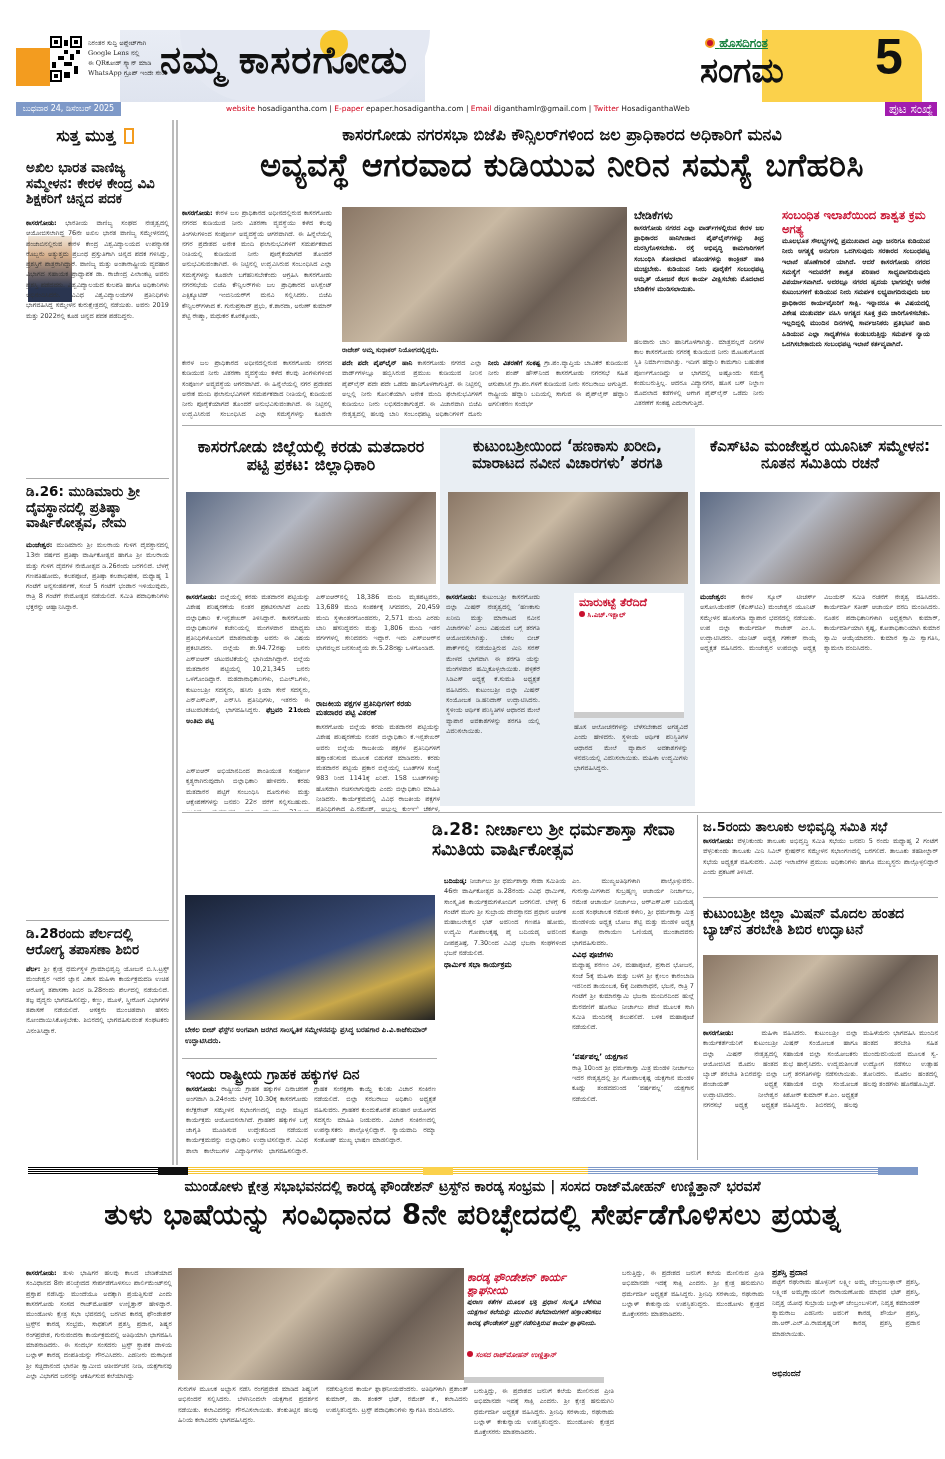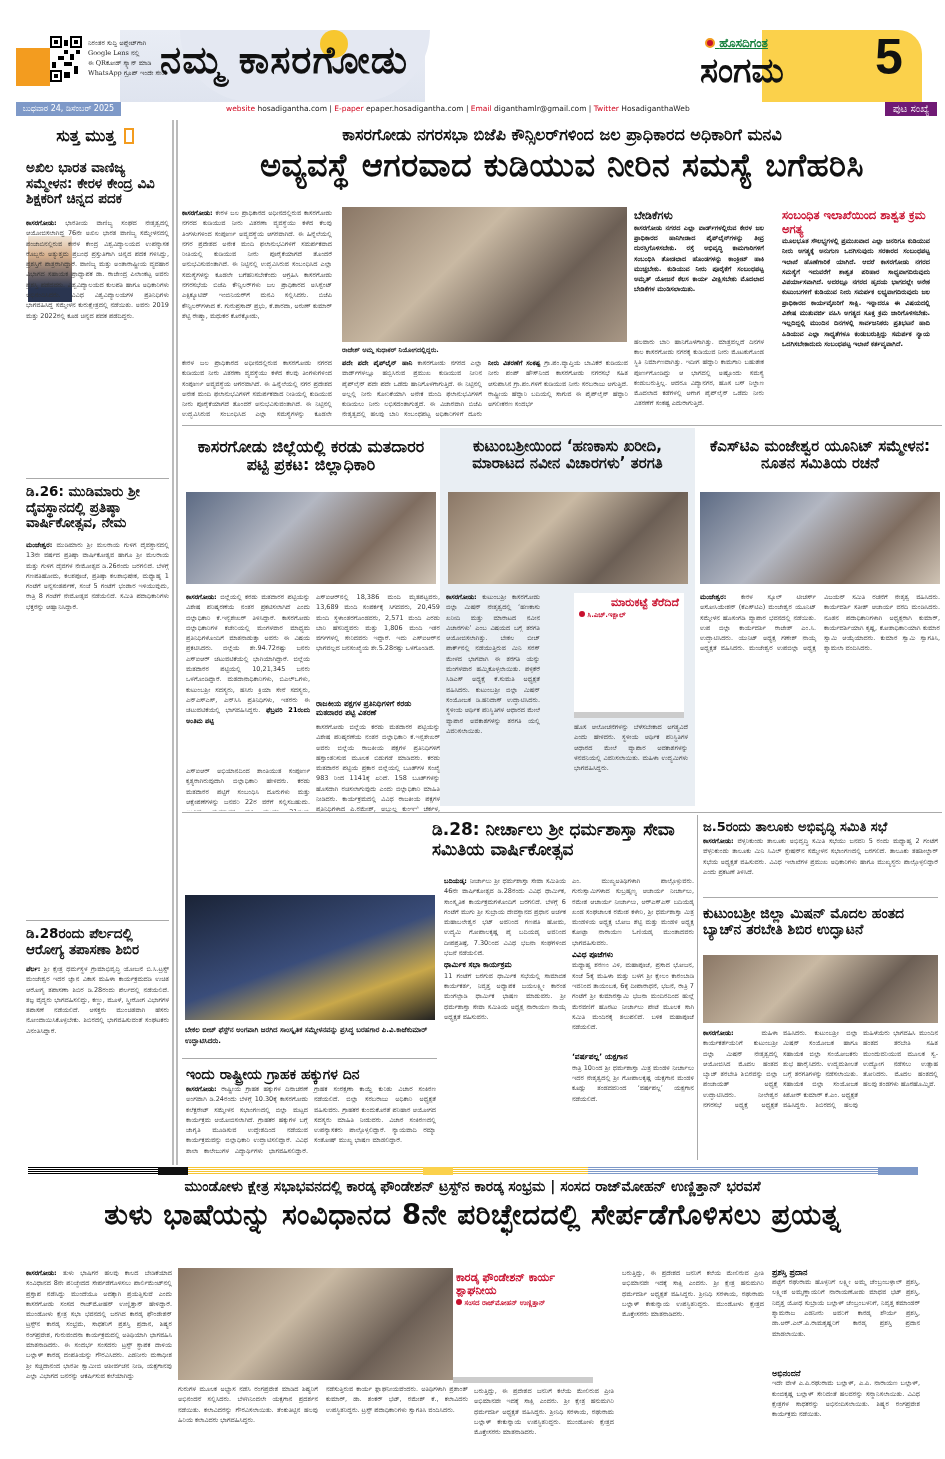--- a/index.html
+++ b/index.html
@@ -5,21 +5,21 @@
   * { box-sizing: border-box; margin: 0; padding: 0; }
   body { width: 945px; height: 1459px; background: #fff; font-family: "DejaVu Sans", sans-serif; color: #111; overflow: hidden; position: relative; }
   .abs { position: absolute; }
   .mast-orange { left: 16px; top: 48px; width: 34px; height: 38px; background: #f39c1f; }
   .qr-text { left: 88px; top: 38px; width: 120px; font-size: 6.5px; line-height: 10px; color: #222; font-family: "DejaVu Serif", serif; }
   .mast-band { left: 120px; top: 30px; width: 305px; height: 72px; background: linear-gradient(180deg,#e9edf5,#dfe4ef); }
   .mast-band2 { left: 180px; top: 30px; width: 250px; height: 72px; background: #e4e8f2; border-radius: 0 0 120px 120px; }
   .date-box { left: 16px; top: 102px; width: 105px; height: 14px; background: #7e99c8; color: #fff; font-size: 8px; text-align: center; line-height: 14px; }
   .links { left: 124px; top: 102px; width: 340px; height: 14px; font-size: 7.5px; line-height: 14px; color: #222; white-space: nowrap; }
   .links .hl { color: #d0021b; }
-  .pages-box { left: 885px; top: 102px; width: 52px; height: 14px; background: #701a75; color: #fff; font-size: 10px; text-align: center; line-height: 14px; }
+  .pages-box { left: 885px; top: 102px; width: 52px; height: 14px; background: #a21caf; color: #fff; font-size: 12px; text-align: center; line-height: 14px; }
 
   
   .vrule { width: 2px; background: #bbb; }
   .hrule { height: 1px; background: #aaa; }
 
   .kick { font-size: 15px; font-weight: bold; text-align: center; }
   .hero { font-size: 34px; font-weight: bold; text-align: center; letter-spacing: 0.5px; }
   .h2 { font-weight: bold; line-height: 1.15; }
   .body { font-size: 6.5px; line-height: 10.3px; color: #333; text-align: justify; }
   .body b { color: #000; }
@@ -167,21 +167,21 @@
   <span>ಕಾಸರಗೋಡು ಜಿಲ್ಲೆಯ ಕರಡು ಮತದಾರರ ಪಟ್ಟಿಯನ್ನು ವಿಶೇಷ ಪರಿಷ್ಕರಣೆಯ ನಂತರ ಜಿಲ್ಲಾಧಿಕಾರಿ ಕೆ.ಇನ್ಬಶೇಖರ್ ಅವರು ಜಿಲ್ಲೆಯ ರಾಜಕೀಯ ಪಕ್ಷಗಳ ಪ್ರತಿನಿಧಿಗಳಿಗೆ ಹಸ್ತಾಂತರಿಸುವ ಮೂಲಕ ಬಿಡುಗಡೆ ಮಾಡಿದರು. ಕರಡು ಮತದಾರರ ಪಟ್ಟಿಯ ಪ್ರಕಾರ ಜಿಲ್ಲೆಯಲ್ಲಿ ಬೂತ್‌ಗಳ ಸಂಖ್ಯೆ 983 ರಿಂದ 1141ಕ್ಕೆ ಏರಿದೆ. 158 ಬೂತ್‌ಗಳನ್ನು ಹೊಸದಾಗಿ ರಚಿಸಲಾಗುವುದು ಎಂದು ಜಿಲ್ಲಾಧಿಕಾರಿ ಮಾಹಿತಿ ನೀಡಿದರು. ಕಾರ್ಯಕ್ರಮದಲ್ಲಿ ವಿವಿಧ ರಾಜಕೀಯ ಪಕ್ಷಗಳ ಪ್ರತಿನಿಧಿಗಳಾದ ಪಿ.ರಮೇಶ್, ಅಬ್ದುಲ್ಲ ಕುಂಞಿ ಚೆರ್ಕಳ, ಕೆ.ಎ.ಮುಹಮ್ಮದ್ ಹನೀಫ್ ಉಪಸ್ಥಿತರಿದ್ದರು.</span>
 </div>
 
 <div class="abs h2" style="left:445px;top:438px;width:245px;font-size:15px;text-align:center;">ಕುಟುಂಬಶ್ರೀಯಿಂದ ‘ಹಣಕಾಸು ಖರೀದಿ, ಮಾರಾಟದ ನವೀನ ವಿಚಾರಗಳು’ ತರಗತಿ</div>
 <div class="abs photo" style="left:448px;top:492px;width:240px;height:92px;"></div>
 <div class="abs body" style="left:446px;top:592px;width:94px;height:218px;overflow:hidden;">
   <b>ಕಾಸರಗೋಡು:</b>
   <span>ಕುಟುಂಬಶ್ರೀ ಕಾಸರಗೋಡು ಜಿಲ್ಲಾ ಮಿಷನ್ ನೇತೃತ್ವದಲ್ಲಿ ‘ಹಣಕಾಸು ಖರೀದಿ ಮತ್ತು ಮಾರಾಟದ ನವೀನ ವಿಚಾರಗಳು’ ಎಂಬ ವಿಷಯದ ಬಗ್ಗೆ ತರಗತಿ ಆಯೋಜಿಸಲಾಗಿತ್ತು. ಬೇಕಲ ಬೀಚ್ ಪಾರ್ಕ್‌ನಲ್ಲಿ ನಡೆಯುತ್ತಿರುವ ಮಿನಿ ಸರಸ್ ಮೇಳದ ಭಾಗವಾಗಿ ಈ ತರಗತಿ ಯನ್ನು ಮಂಗಳವಾರ ಹಮ್ಮಿಕೊಳ್ಳಲಾಯಿತು. ಪಳ್ಳಿಕೆರೆ ಸಿಡಿಎಸ್ ಅಧ್ಯಕ್ಷೆ ಕೆ.ಸುಮತಿ ಅಧ್ಯಕ್ಷತೆ ವಹಿಸಿದರು. ಕುಟುಂಬಶ್ರೀ ಜಿಲ್ಲಾ ಮಿಷನ್ ಸಂಯೋಜಕ ಡಿ.ಹರಿದಾಸ್ ಉದ್ಘಾಟಿಸಿದರು. ಸ್ಥಳೀಯ ಆರ್ಥಿಕ ಪರಿಸ್ಥಿತಿಗಳ ಆಧಾರದ ಮೇಲೆ ವ್ಯಾಪಾರ ಅವಕಾಶಗಳನ್ನು ತರಗತಿ ಯಲ್ಲಿ ವಿವರಿಸಲಾಯಿತು.</span>
 </div>
 <div class="abs sidebar-box" style="left:574px;top:593px;width:110px;height:125px;padding:3px 5px;">
-  <div class="red-head" style="font-size:11px;text-align:right;">ಮಾರುಕಟ್ಟೆ ತೆರೆದಿದೆ</div>
+  <div class="red-head" style="font-size:11px;">ಮಾರುಕಟ್ಟೆ ತೆರೆದಿದೆ</div>
   <div style="font-size:7px;color:#c8102e;font-weight:bold;margin-top:2px;">
     <span style="display:inline-block;width:6px;height:6px;border-radius:50%;background:#c8102e;"></span>
     <span>ಸಿ.ಎಚ್.ಇಕ್ಬಾಲ್</span>
   </div>
 </div>
 <div class="abs body" style="left:574px;top:722px;width:114px;height:88px;overflow:hidden;">ಹೊಸ ಆಲೋಚನೆಗಳನ್ನು ಬೆಳೆಸಬೇಕಾದ ಅಗತ್ಯವಿದೆ ಎಂದು ಹೇಳಿದರು. ಸ್ಥಳೀಯ ಆರ್ಥಿಕ ಪರಿಸ್ಥಿತಿಗಳ ಆಧಾರದ ಮೇಲೆ ವ್ಯಾಪಾರ ಅವಕಾಶಗಳನ್ನು ಳನವನಿಯಲ್ಲಿ ವಿವರಿಸಲಾಯಿತು. ಮಹಿಳಾ ಉದ್ಯಮಿಗಳು ಭಾಗವಹಿಸಿದ್ದರು.</div>
 
 <div class="abs h2" style="left:700px;top:438px;width:240px;font-size:15px;text-align:center;">ಕೆಎಸ್‌ಟಿಎ ಮಂಜೇಶ್ವರ ಯೂನಿಟ್ ಸಮ್ಮೇಳನ: ನೂತನ ಸಮಿತಿಯ ರಚನೆ</div>
 <div class="abs photo2" style="left:700px;top:492px;width:240px;height:92px;"></div>
 <div class="abs body" style="left:700px;top:592px;width:240px;height:210px;overflow:hidden;column-count:2;column-gap:8px;">
@@ -198,21 +198,20 @@
 <div class="abs body" style="left:186px;top:1084px;width:250px;height:78px;overflow:hidden;column-count:2;column-gap:6px;">
   <b>ಕಾಸರಗೋಡು:</b>
   <span>ರಾಷ್ಟ್ರೀಯ ಗ್ರಾಹಕ ಹಕ್ಕುಗಳ ದಿನಾಚರಣೆ ಅಂಗವಾಗಿ ಡಿ.24ರಂದು ಬೆಳಗ್ಗೆ 10.30ಕ್ಕೆ ಕಾಸರಗೋಡು ಕಲೆಕ್ಟರೇಟ್ ಸಮ್ಮೇಳನ ಸಭಾಂಗಣದಲ್ಲಿ ಜಿಲ್ಲಾ ಮಟ್ಟದ ಕಾರ್ಯಕ್ರಮ ಆಯೋಜಿಸಲಾಗಿದೆ. ಗ್ರಾಹಕರ ಹಕ್ಕುಗಳ ಬಗ್ಗೆ ಜಾಗೃತಿ ಮೂಡಿಸುವ ಉದ್ದೇಶದಿಂದ ನಡೆಯುವ ಕಾರ್ಯಕ್ರಮವನ್ನು ಜಿಲ್ಲಾಧಿಕಾರಿ ಉದ್ಘಾಟಿಸಲಿದ್ದಾರೆ. ವಿವಿಧ ಶಾಲಾ ಕಾಲೇಜುಗಳ ವಿದ್ಯಾರ್ಥಿಗಳು ಭಾಗವಹಿಸಲಿದ್ದಾರೆ. ಗ್ರಾಹಕ ಸಂರಕ್ಷಣಾ ಕಾಯ್ದೆ ಕುರಿತು ವಿಚಾರ ಸಂಕಿರಣ ನಡೆಯಲಿದೆ. ಜಿಲ್ಲಾ ಸರಬರಾಜು ಅಧಿಕಾರಿ ಅಧ್ಯಕ್ಷತೆ ವಹಿಸುವರು. ಗ್ರಾಹಕರ ಕುಂದುಕೊರತೆ ಪರಿಹಾರ ಆಯೋಗದ ಸದಸ್ಯರು ಮಾಹಿತಿ ನೀಡುವರು. ವಿಚಾರ ಸಂಕಿರಣದಲ್ಲಿ ಉಪನ್ಯಾಸಕರು ಪಾಲ್ಗೊಳ್ಳಲಿದ್ದಾರೆ. ನ್ಯಾಯವಾದಿ ರಮ್ಯಾ ಸಂತೋಷ್ ಮುಖ್ಯ ಭಾಷಣ ಮಾಡಲಿದ್ದಾರೆ.</span>
 </div>
 
 <div class="abs h2" style="left:432px;top:820px;width:250px;font-size:17px;text-align:left;">ಡಿ.28: ನೀರ್ಚಾಲು ಶ್ರೀ ಧರ್ಮಶಾಸ್ತಾ ಸೇವಾ ಸಮಿತಿಯ ವಾರ್ಷಿಕೋತ್ಸವ</div>
 <div class="abs body" style="left:444px;top:876px;width:122px;height:282px;overflow:hidden;">
   <b>ಬದಿಯಡ್ಕ:</b>
   <span>ನೀರ್ಚಾಲು ಶ್ರೀ ಧರ್ಮಶಾಸ್ತಾ ಸೇವಾ ಸಮಿತಿಯ 46ನೇ ವಾರ್ಷಿಕೋತ್ಸವ ಡಿ.28ರಂದು ವಿವಿಧ ಧಾರ್ಮಿಕ, ಸಾಂಸ್ಕೃತಿಕ ಕಾರ್ಯಕ್ರಮಗಳೊಂದಿಗೆ ಜರಗಲಿದೆ. ಬೆಳಗ್ಗೆ 6 ಗಂಟೆಗೆ ಮುಗು ಶ್ರೀ ಸುಬ್ರಾಯ ದೇವಸ್ಥಾನದ ಪ್ರಧಾನ ಅರ್ಚಕ ಮಹಾಬಲೇಶ್ವರ ಭಟ್ ಅವರಿಂದ ಗಣಪತಿ ಹೋಮ, ಉದ್ಯಮಿ ಗೋಪಾಲಕೃಷ್ಣ ಪೈ ಬದಿಯಡ್ಕ ಅವರಿಂದ ದೀಪಪ್ರತಿಷ್ಠೆ, 7.30ರಿಂದ ವಿವಿಧ ಭಜನಾ ಸಂಘಗಳಿಂದ ಭಜನೆ ನಡೆಯಲಿದೆ.</span>
   <b style="display:block;font-size:7.5px;margin-top:2px;">ಧಾರ್ಮಿಕ ಸಭಾ ಕಾರ್ಯಕ್ರಮ</b>
-  <span>11 ಗಂಟೆಗೆ ಜರಗುವ ಧಾರ್ಮಿಕ ಸಭೆಯಲ್ಲಿ ಸಾಮಾಜಿಕ ಕಾರ್ಯಕರ್ತ, ನಿವೃತ್ತ ಅಧ್ಯಾಪಕ ಜಯಲಕ್ಷ್ಮೀ ಕಾರಂತ ಮಂಗಲ್ಪಾಡಿ ಧಾರ್ಮಿಕ ಭಾಷಣ ಮಾಡುವರು. ಶ್ರೀ ಧರ್ಮಶಾಸ್ತಾ ಸೇವಾ ಸಮಿತಿಯ ಅಧ್ಯಕ್ಷ ನಾರಾಯಣ ನಾಯ್ಕ ಅಧ್ಯಕ್ಷತೆ ವಹಿಸುವರು.</span>
 </div>
 <div class="abs body" style="left:572px;top:876px;width:122px;height:282px;overflow:hidden;">
   <span>ಎಂ. ಮುಖ್ಯಅತಿಥಿಗಳಾಗಿ ಪಾಲ್ಗೊಳ್ಳುವರು. ಗುರುಸ್ವಾಮಿಗಳಾದ ಸುಬ್ರಹ್ಮಣ್ಯ ಆಚಾರ್ಯ ನೀರ್ಚಾಲು, ರಮೇಶ ಆಚಾರ್ಯ ನೀರ್ಚಾಲು, ಆರ್‌ಎಸ್‌ಎಸ್ ಬದಿಯಡ್ಕ ಖಂಡ ಸಂಘಚಾಲಕ ರಮೇಶ ಕಳೇರಿ, ಶ್ರೀ ಧರ್ಮಶಾಸ್ತಾ ಮಿತ್ರ ಮಂಡಳಿಯ ಅಧ್ಯಕ್ಷ ಬೋಜ ಶೆಟ್ಟಿ ಮತ್ತು ಮಂಡಳಿ ಅಧ್ಯಕ್ಷ ಕೋಟ್ಟಾ ನಾರಾಯಣ ಓಣಿಯಡ್ಕ ಮುಂತಾದವರು ಭಾಗವಹಿಸುವರು.</span>
   <b style="display:block;font-size:7.5px;margin-top:2px;">ವಿವಿಧ ಪೂಜೆಗಳು</b>
   <span>ಮಧ್ಯಾಹ್ನ ಶರಣಂ ವಿಳಿ, ಮಹಾಪೂಜೆ, ಪ್ರಸಾದ ಭೋಜನ, ಸಂಜೆ 5ಕ್ಕೆ ಮಹಿಳಾ ಮತ್ತು ಬಳಗ ಶ್ರೀ ಕ್ಷೇಲಂ ಕಾರಂಬಾಡಿ ಇವರಿಂದ ತಾಯಂಬಕ, 6ಕ್ಕೆ ದೀಪಾರಾಧನೆ, ಭಜನೆ, ರಾತ್ರಿ 7 ಗಂಟೆಗೆ ಶ್ರೀ ಕುಮಾರಸ್ವಾಮಿ ಭಜನಾ ಮಂದಿರದಿಂದ ಹುಲ್ಲೆ ಮೆರವಣಿಗೆ ಹೊರಟು ನೀರ್ಚಾಲು ಪೇಟೆ ಮೂಲಕ ಸಾಗಿ ಸಮಿತಿ ಮಂದಿರಕ್ಕೆ ತಲುಪಲಿದೆ. ಬಳಿಕ ಮಹಾಪೂಜೆ ನಡೆಯಲಿದೆ.</span>
   <b style="display:block;font-size:7.5px;margin-top:20px;">‘ವರ್ಷಪಲ್ಲ’ ಯಕ್ಷಗಾನ</b>
   <span>ರಾತ್ರಿ 10ರಿಂದ ಶ್ರೀ ಧರ್ಮಶಾಸ್ತಾ ಮಿತ್ರ ಮಂಡಳಿ ನೀರ್ಚಾಲು ಇದರ ನೇತೃತ್ವದಲ್ಲಿ ಶ್ರೀ ಗೋಪಾಲಕೃಷ್ಣ ಯಕ್ಷಗಾನ ಮಂಡಳಿ ಕೂಡ್ಲು ತಂಡದವರಿಂದ ‘ವರ್ಷಪಲ್ಲ’ ಯಕ್ಷಗಾನ ನಡೆಯಲಿದೆ.</span>
 </div>
 
 <div class="abs vrule" style="left:697px;top:815px;width:1px;height:345px;background:#aaa;"></div>
@@ -243,29 +242,29 @@
 <div class="abs hero" style="left:10px;top:1198px;width:925px;font-size:28px;">ತುಳು ಭಾಷೆಯನ್ನು ಸಂವಿಧಾನದ 8ನೇ ಪರಿಚ್ಛೇದದಲ್ಲಿ ಸೇರ್ಪಡೆಗೊಳಿಸಲು ಪ್ರಯತ್ನ</div>
 
 <div class="abs body" style="left:26px;top:1268px;width:146px;height:180px;overflow:hidden;">
   <b>ಕಾಸರಗೋಡು:</b>
   <span>ತುಳು ಭಾಷಿಗರ ಹಲವು ಕಾಲದ ಬೇಡಿಕೆಯಾದ ಸಂವಿಧಾನದ 8ನೇ ಪರಿಚ್ಛೇದದ ಸೇರ್ಪಡೆಗೊಳಿಸಲು ಪಾರ್ಲಿಮೆಂಟ್‌ನಲ್ಲಿ ಪ್ರಸ್ತಾಪ ನಡೆಸಿದ್ದು ಮುಂದೆಯೂ ಅದಕ್ಕಾಗಿ ಪ್ರಯತ್ನಿಸುವೆ ಎಂದು ಕಾಸರಗೋಡು ಸಂಸದ ರಾಜ್‌ಮೋಹನ್ ಉಣ್ಣಿತ್ತಾನ್ ಹೇಳಿದ್ದಾರೆ. ಮುಂಡೋಳು ಕ್ಷೇತ್ರ ಸಭಾ ಭವನದಲ್ಲಿ ಜರಗಿದ ಕಾರಡ್ಕ ಫೌಂಡೇಶನ್ ಟ್ರಸ್ಟ್‌ನ ಕಾರಡ್ಕ ಸಂಭ್ರಮ, ಸಾಧಕರಿಗೆ ಪ್ರಶಸ್ತಿ ಪ್ರದಾನ, ಶಿಷ್ಯರ ರಂಗಪ್ರವೇಶ, ಗುರುವಂದನಾ ಕಾರ್ಯಕ್ರಮದಲ್ಲಿ ಅತಿಥಿಯಾಗಿ ಭಾಗವಹಿಸಿ ಮಾತನಾಡಿದರು. ಈ ಸಂದರ್ಭ ಸಂಸದರು ಟ್ರಸ್ಟ್ ಸ್ಥಾಪಕ ದಾಳಿಯ ಬಲ್ಲಾಳ್ ಕಾರಡ್ಕ ದಂಪತಿಯನ್ನು ಗೌರವಿಸಿದರು. ಎಡನೀರು ಮಠಾಧೀಶ ಶ್ರೀ ಸಚ್ಚಿದಾನಂದ ಭಾರತೀ ಸ್ವಾಮೀಜಿ ಆಶೀರ್ವಚನ ನೀಡಿ, ಯಕ್ಷಗಾನವು ಎಲ್ಲಾ ವಿಭಾಗದ ಜನರನ್ನು ಆಕರ್ಷಿಸುವ ಕಲೆಯಾಗಿದ್ದು</span>
 </div>
 <div class="abs photo" style="left:178px;top:1268px;width:290px;height:112px;"></div>
 <div class="abs body" style="left:178px;top:1384px;width:140px;height:64px;overflow:hidden;">ಗುರುಗಳ ಮೂಲಕ ಅಭ್ಯಾಸ ನಡೆಸಿ ರಂಗಪ್ರವೇಶ ಮಾಡಿದ ಶಿಷ್ಯರಿಗೆ ಅಭಿನಂದನೆ ಸಲ್ಲಿಸಿದರು. ಬೆಳಗಿನಿಂದಲೇ ಯಕ್ಷಗಾನ ಪ್ರದರ್ಶನ ನಡೆಯಿತು. ಕಲಾವಿದರನ್ನು ಗೌರವಿಸಲಾಯಿತು. ತೆಂಕುತಿಟ್ಟಿನ ಹಲವು ಹಿರಿಯ ಕಲಾವಿದರು ಭಾಗವಹಿಸಿದ್ದರು.</div>
 <div class="abs body" style="left:326px;top:1384px;width:142px;height:64px;overflow:hidden;">ನಡೆಸುತ್ತಿರುವ ಕಾರ್ಯ ಶ್ಲಾಘನೀಯವೆಂದರು. ಅತಿಥಿಗಳಾಗಿ ಪ್ರಶಾಂತ್ ಕುಮಾರ್, ಡಾ. ಶಂಕರ್ ಭಟ್, ರಮೇಶ್ ಕೆ., ಕಲಾವಿದರು ಉಪಸ್ಥಿತರಿದ್ದರು. ಟ್ರಸ್ಟ್ ಪದಾಧಿಕಾರಿಗಳು ಸ್ವಾಗತಿಸಿ ವಂದಿಸಿದರು.</div>
 
-<div class="abs sidebar-box" style="left:453px;top:1268px;width:140px;height:115px;padding:3px 3px;">
+<div class="abs sidebar-box" style="left:464px;top:1268px;width:140px;height:115px;padding:3px 3px;font-style:italic;">
   <div class="red-head" style="font-size:11px;line-height:13px;">ಕಾರಡ್ಕ ಫೌಂಡೇಶನ್ ಕಾರ್ಯ ಶ್ಲಾಘನೀಯ</div>
+  <div class="body" style="font-weight:bold;color:#111;height:52px;overflow:hidden;">ಪುರಾಣ ಕತೆಗಳ ಮೂಲಕ ಭಕ್ತಿ ಪ್ರಧಾನ ಸಂಸ್ಕೃತಿ ಬೆಳೆಸುವ ಯಕ್ಷಗಾನ ಕಲೆಯನ್ನು ಮುಂದಿನ ತಲೆಮಾರುಗಳಿಗೆ ಹಸ್ತಾಂತರಿಸಲು ಕಾರಡ್ಕ ಫೌಂಡೇಶನ್ ಟ್ರಸ್ಟ್ ನಡೆಸುತ್ತಿರುವ ಕಾರ್ಯ ಶ್ಲಾಘನೀಯ.</div>
   <div style="font-size:7px;color:#c8102e;font-weight:bold;margin-top:2px;">
     <span style="display:inline-block;width:6px;height:6px;border-radius:50%;background:#c8102e;"></span>
     <span>ಸಂಸದ ರಾಜ್‌ಮೋಹನ್ ಉಣ್ಣಿತ್ತಾನ್</span>
   </div>
 </div>
 <div class="abs body" style="left:474px;top:1386px;width:140px;height:62px;overflow:hidden;">ಬರುತ್ತಿದ್ದು, ಈ ಪ್ರದೇಶದ ಜನರಿಗೆ ಕಲೆಯ ಮೇಲಿರುವ ಪ್ರೀತಿ ಅಭಿಮಾನವೇ ಇದಕ್ಕೆ ಸಾಕ್ಷಿ ಎಂದರು. ಶ್ರೀ ಕ್ಷೇತ್ರ ಹನುಮಗಿರಿ ಧರ್ಮದರ್ಶಿ ಅಧ್ಯಕ್ಷತೆ ವಹಿಸಿದ್ದರು. ಶ್ರೀನಿಧಿ ಸರಳಾಯ, ರಘುರಾಮ ಬಲ್ಲಾಳ್ ಕೇಕುನ್ನಾಯ ಉಪಸ್ಥಿತರಿದ್ದರು. ಮುಂಡೋಳು ಕ್ಷೇತ್ರದ ಮೊಕ್ತೇಸರರು ಮಾತನಾಡಿದರು.</div>
 
 <div class="abs body" style="left:622px;top:1268px;width:142px;height:180px;overflow:hidden;">ಬರುತ್ತಿದ್ದು, ಈ ಪ್ರದೇಶದ ಜನರಿಗೆ ಕಲೆಯ ಮೇಲಿರುವ ಪ್ರೀತಿ ಅಭಿಮಾನವೇ ಇದಕ್ಕೆ ಸಾಕ್ಷಿ ಎಂದರು. ಶ್ರೀ ಕ್ಷೇತ್ರ ಹನುಮಗಿರಿ ಧರ್ಮದರ್ಶಿ ಅಧ್ಯಕ್ಷತೆ ವಹಿಸಿದ್ದರು. ಶ್ರೀನಿಧಿ ಸರಳಾಯ, ರಘುರಾಮ ಬಲ್ಲಾಳ್ ಕೇಕುನ್ನಾಯ ಉಪಸ್ಥಿತರಿದ್ದರು. ಮುಂಡೋಳು ಕ್ಷೇತ್ರದ ಮೊಕ್ತೇಸರರು ಮಾತನಾಡಿದರು.</div>
 
 <div class="abs" style="left:772px;top:1268px;width:148px;">
   <div class="h2" style="font-size:8px;">ಪ್ರಶಸ್ತಿ ಪ್ರದಾನ</div>
   <div class="body" style="height:92px;overflow:hidden;">ಪಟ್ಟೆಗೆ ರಘುರಾಮ ಹೊಳ್ಳರಿಗೆ ಲಕ್ಷ್ಮೀ ಅಮ್ಮ ಚೆಂಬ್ರಂಬಳ್ಳಾಲ್ ಪ್ರಶಸ್ತಿ, ಲಕ್ಷ್ಮೀಶ ಅಮ್ಮಣ್ಣಾಯರಿಗೆ ನಾರಾಯಣೋಡು ಮಾಧವ ಭಟ್ ಪ್ರಶಸ್ತಿ, ನಿವೃತ್ತ ಯೋಧ ಸುಬ್ರಾಯ ಬಲ್ಲಾಳ್ ಚೆಂಬ್ರಂಬಳರಿಗೆ, ನಿವೃತ್ತ ಕಮಾಂಡರ್ ಶ್ಯಾಮರಾಜ ಎಡನೀರು ಅವರಿಗೆ ಕಾರಡ್ಕ ಶೌರ್ಯ ಪ್ರಶಸ್ತಿ, ಡಾ.ಆರ್.ಎಲ್.ಪಿ.ರಾಮಕೃಷ್ಣರಿಗೆ ಕಾರಡ್ಕ ಪ್ರಶಸ್ತಿ ಪ್ರದಾನ ಮಾಡಲಾಯಿತು.</div>
   <div class="h2" style="font-size:8px;">ಅಭಿನಂದನೆ</div>
-  <div class="body" style="height:62px;overflow:hidden;">ಇದೇ ವೇಳೆ ಎ.ಪಿ.ರಘುರಾಮ ಬಲ್ಲಾಳ್, ಎ.ಪಿ. ನಾರಾಯಣ ಬಲ್ಲಾಳ್, ಕುಂಜಿಕೃಷ್ಣ ಬಲ್ಲಾಳ್ ಸೇರಿದಂತೆ ಹಲವರನ್ನು ಸನ್ಮಾನಿಸಲಾಯಿತು. ವಿವಿಧ ಕ್ಷೇತ್ರಗಳ ಸಾಧಕರನ್ನು ಅಭಿನಂದಿಸಲಾಯಿತು. ಶಿಷ್ಯರ ರಂಗಪ್ರವೇಶ ಕಾರ್ಯಕ್ರಮ ನಡೆಯಿತು.</div>
 </div>
 
 </body></html>

